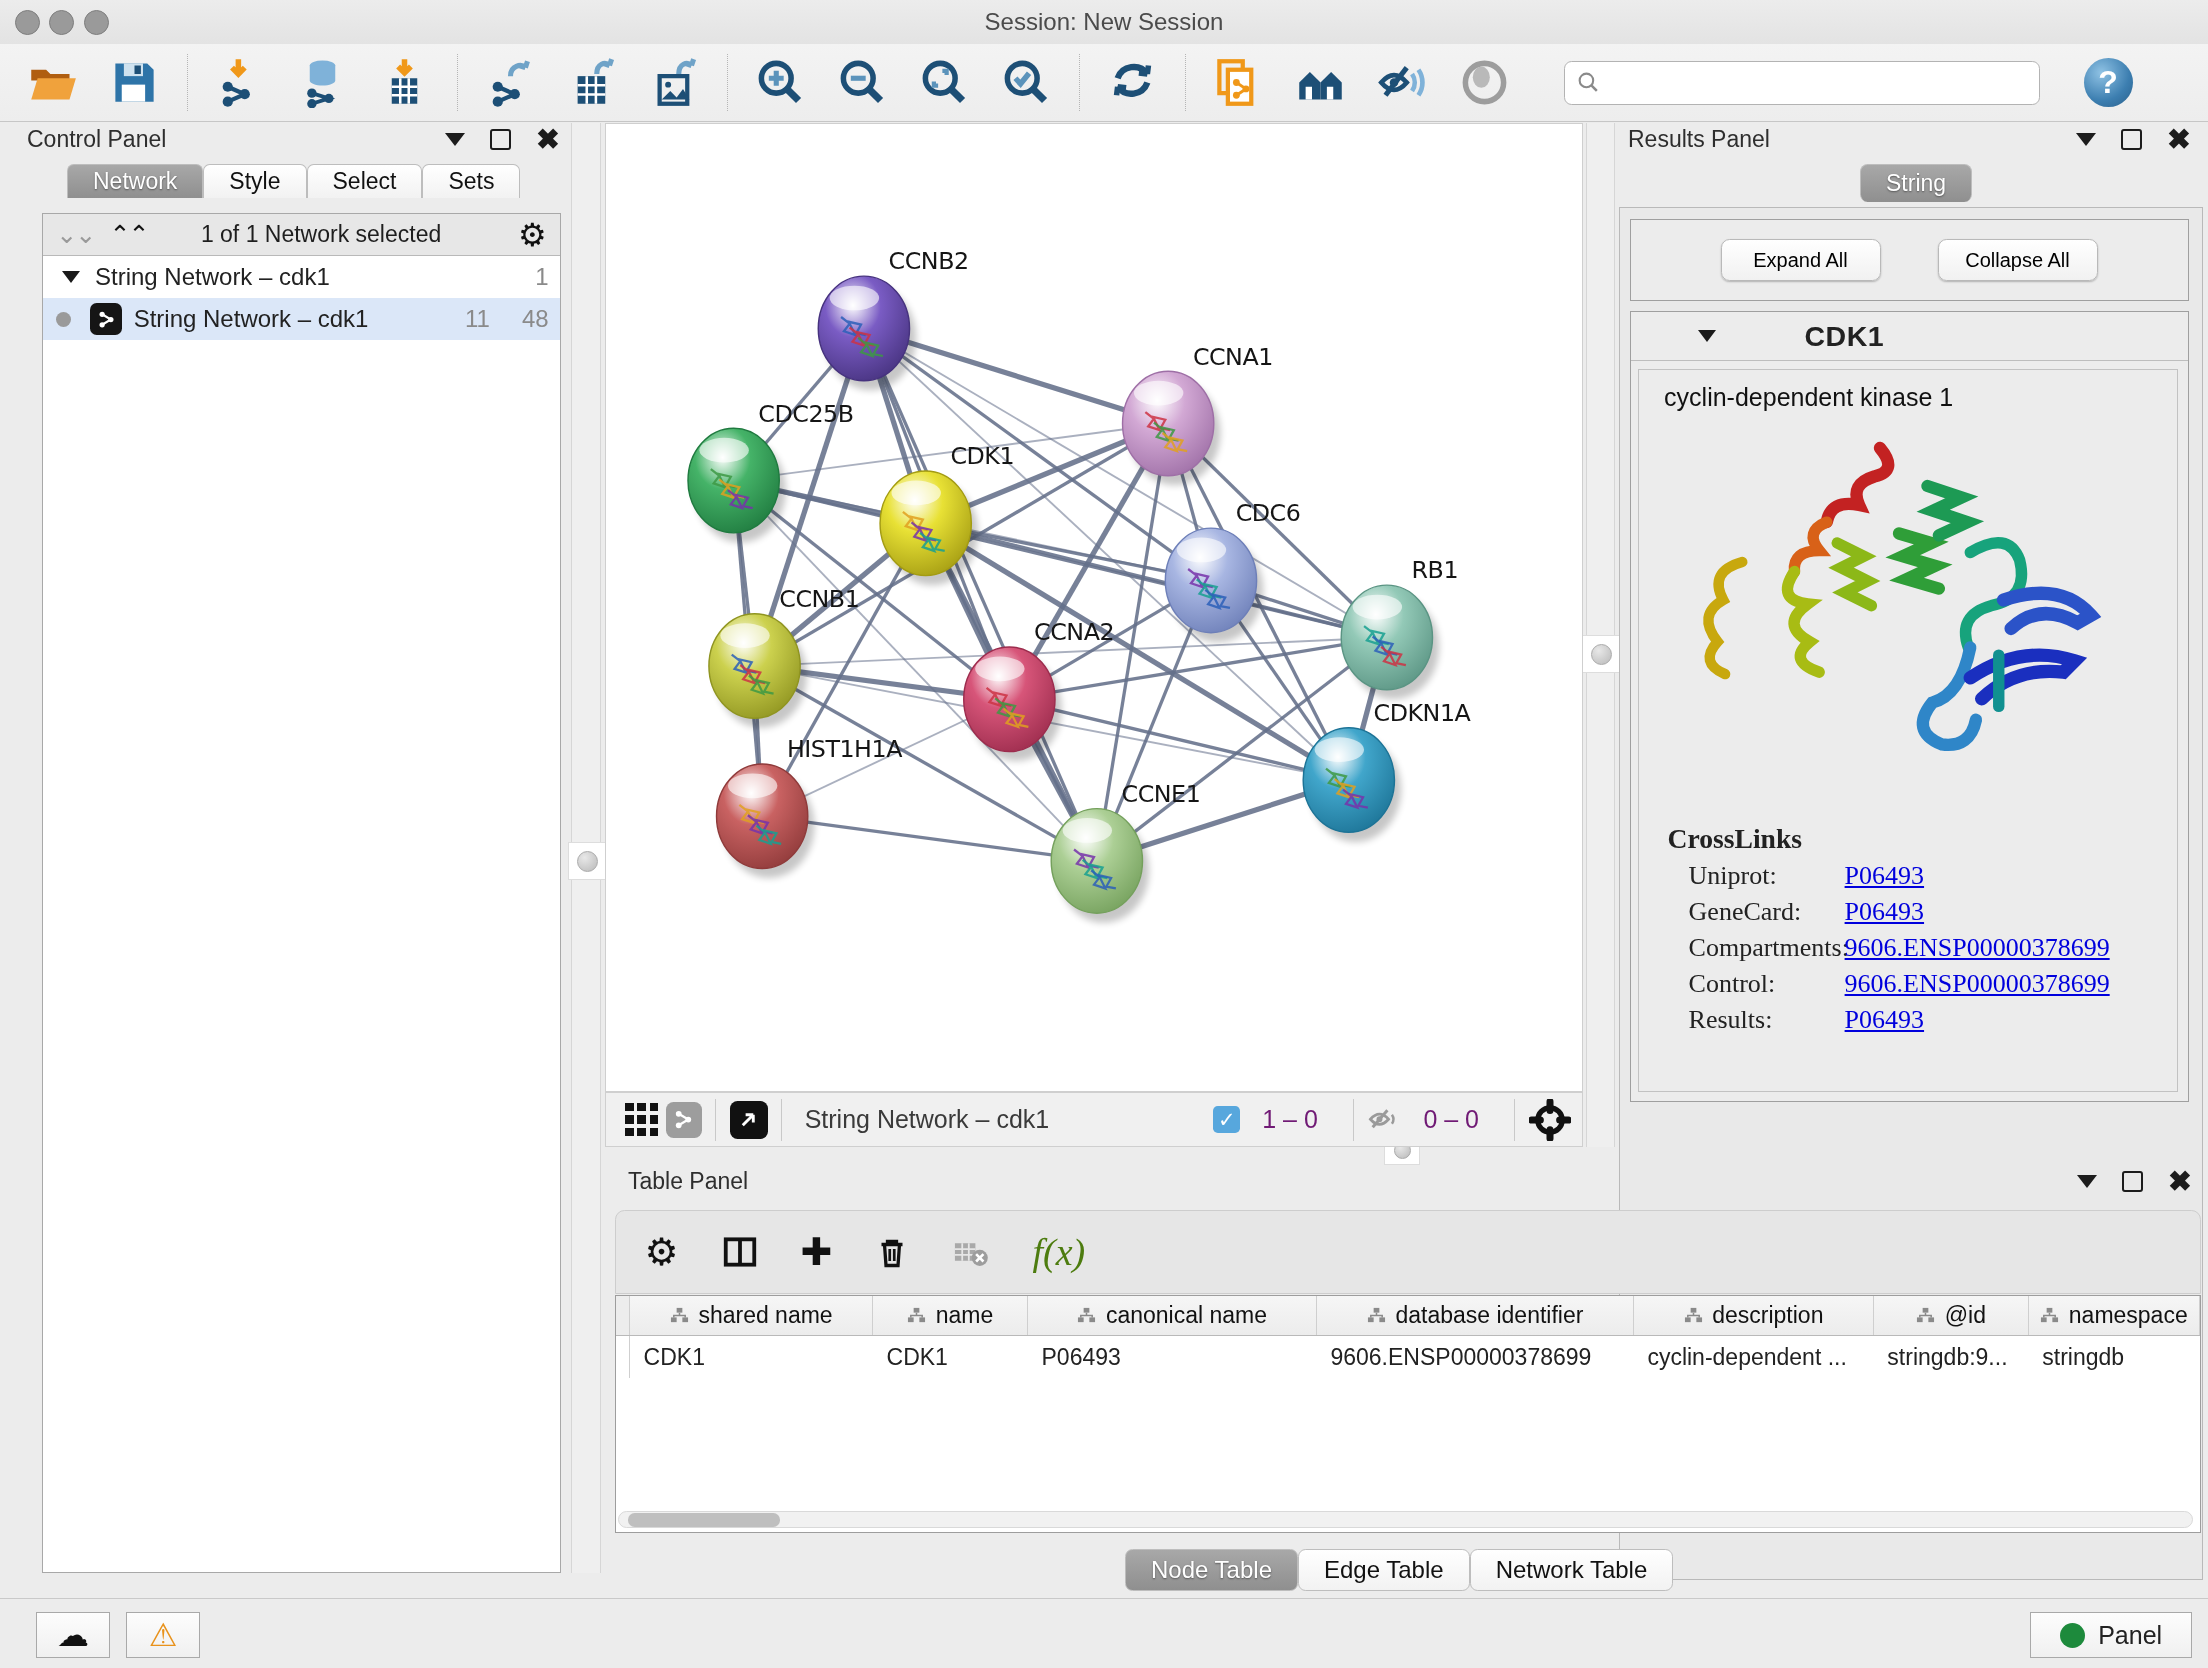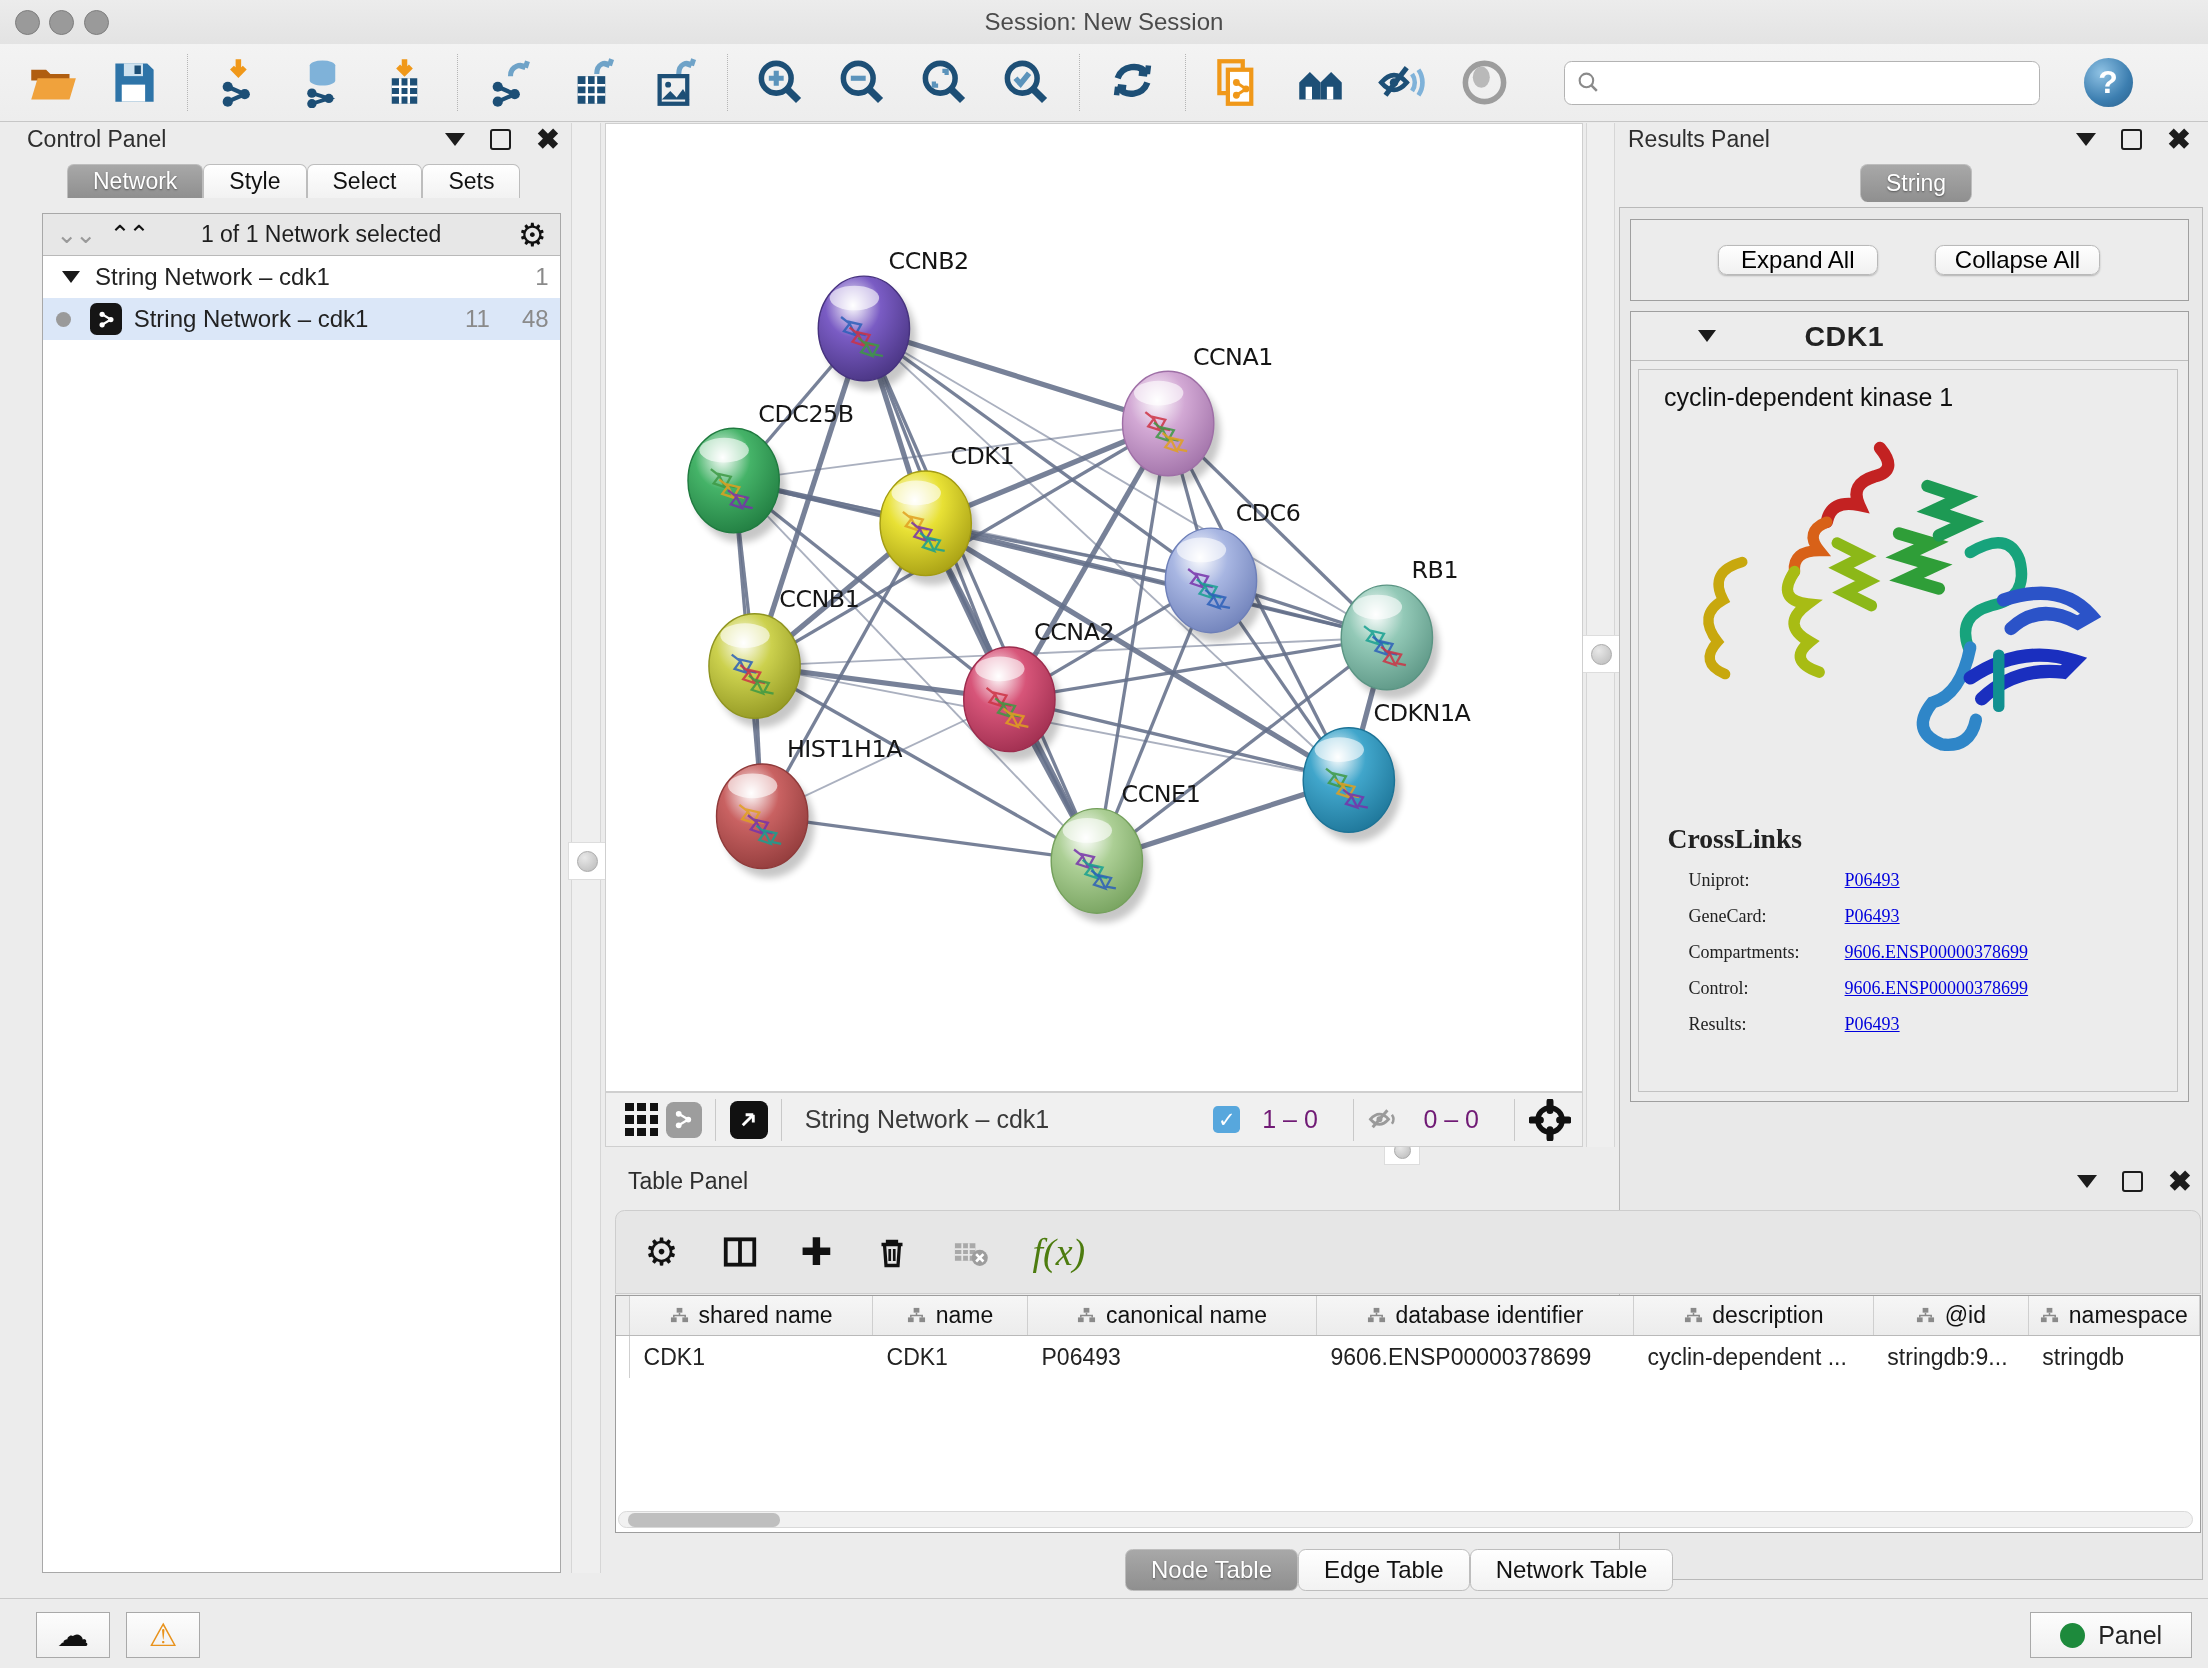--- a/index.html
+++ b/index.html
@@ -78,33 +78,33 @@
   .gridicon b { width:8.6px; height:8.6px; background:#111; display:block; }
   .share-gray { width:36px; height:36px; border-radius:7.6px; background:#9d9d9d; display:flex; align-items:center; justify-content:center; cursor:pointer; }
   .blkbtn { width:38px; height:38px; border-radius:7.6px; background:#111; display:flex; align-items:center; justify-content:center; cursor:pointer; }
 
   
   .rp-header { position:absolute; left:1628px; top:126px; width:563px; display:flex; justify-content:space-between; align-items:center; }
   .rp-tab { position:absolute; left:1860px; top:164px; }
   .rp-outer { position:absolute; left:1619px; top:207px; width:584px; height:1373px; background:#e9e9e9; border:1.9px solid #b9b9b9; }
   .rp-btnbox { position:absolute; left:9.5px; top:11.4px; width:559px; height:82px; border:1.9px solid #9f9f9f; background:#ececec;
      display:flex; align-items:center; justify-content:center; gap:57px; }
-  .rp-btn { min-width:160px; height:30px; background:linear-gradient(#ffffff,#f1f1f1); border:1px solid #b9b9b9; border-radius:8.6px;
-     font-size:24px; display:flex; align-items:center; justify-content:center; padding:0 19px; cursor:pointer;
+  .rp-btn { min-width:160px; height:42px; background:linear-gradient(#ffffff,#f1f1f1); border:1px solid #b9b9b9; border-radius:8.6px;
+     font-size:20px; display:flex; align-items:center; justify-content:center; padding:0 19px; cursor:pointer;
      box-shadow:0 1px 1.9px rgba(0,0,0,.25); }
   .rp-entry { position:absolute; left:9.5px; top:103px; width:559px; height:791px; border:1.9px solid #9f9f9f; background:#ececec; }
   .rp-ehead { height:49px; display:flex; align-items:center; border-bottom:1.9px solid #bdbdbd; }
   .rp-ehead .tri-down { margin-left:67px; }
   .rp-ehead .nm { font-size:28.5px; font-weight:bold; margin-left:74px; letter-spacing:0.5px; }
   .rp-inner { position:absolute; left:7.6px; top:57px; width:540px; height:723px; border:1px solid #c2c2c2; background:#ececec; overflow:hidden; }
   .rp-desc { font-size:25px; padding:13.3px 0 0 25px; color:#111; }
   .structure { display:block; margin:17px auto 0 auto; }
   .xl { font-family:"Liberation Serif", serif; padding-left:28.5px; margin-top:13.3px; }
   .xl-title { font-size:27.6px; font-weight:bold; }
-  .xl-row { display:flex; font-size:18px; margin-top:15px; }
+  .xl-row { display:flex; font-size:26px; margin-top:6px; }
   .xl-row .lbl { width:177px; padding-left:21px; }
   .xl-row a { color:#0000dd; text-decoration:underline; cursor:pointer; }
 
   
   .tp-header { position:absolute; left:628px; top:1168px; width:1564px; display:flex; justify-content:space-between; align-items:center; }
   .tp-toolbar { position:absolute; left:615px; top:1210px; width:1586px; height:84px; background:#e6e6e6;
     border:1px solid #cdcdcd; border-radius:9.5px 9.5px 0 0; display:flex; align-items:center; gap:42px; padding:0 28.5px; }
   .tp-toolbar .ic { font-size:38px; color:#111; cursor:pointer; line-height:1; }
   .fx { font-family:"Liberation Serif", serif; font-style:italic; font-size:38px; color:#4d7c0f; }
   .table-box { position:absolute; left:615px; top:1295px; width:1586px; height:238px; background:#fff; border:1.9px solid #9d9d9d; overflow:hidden; }

